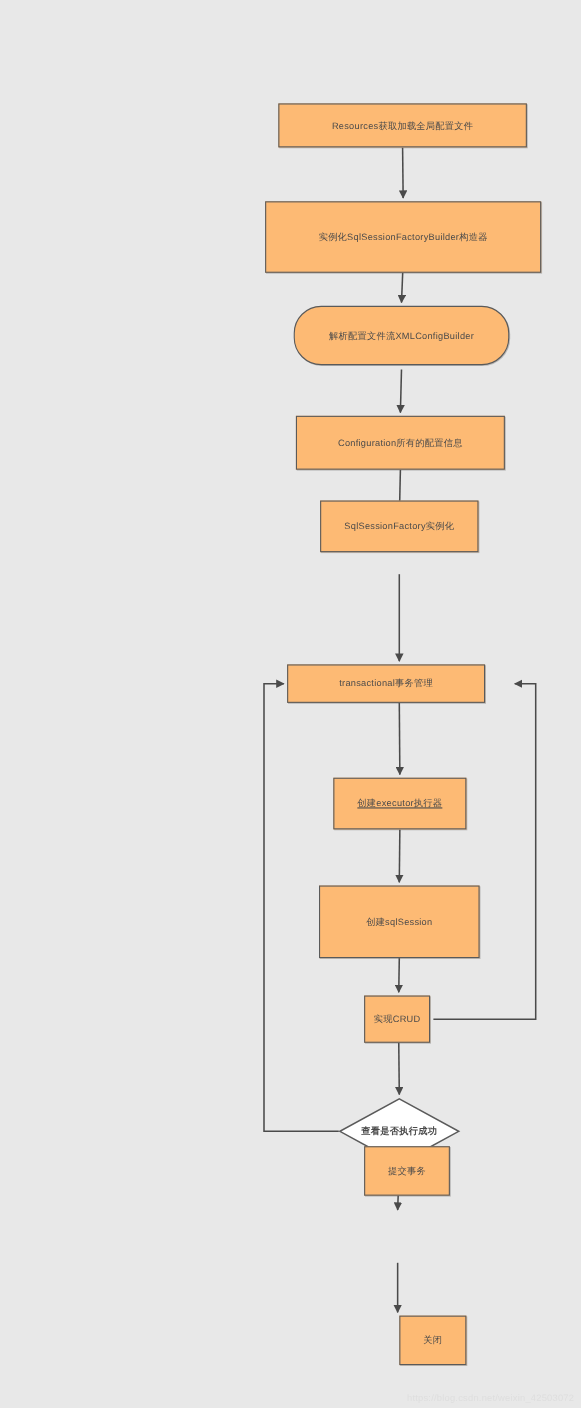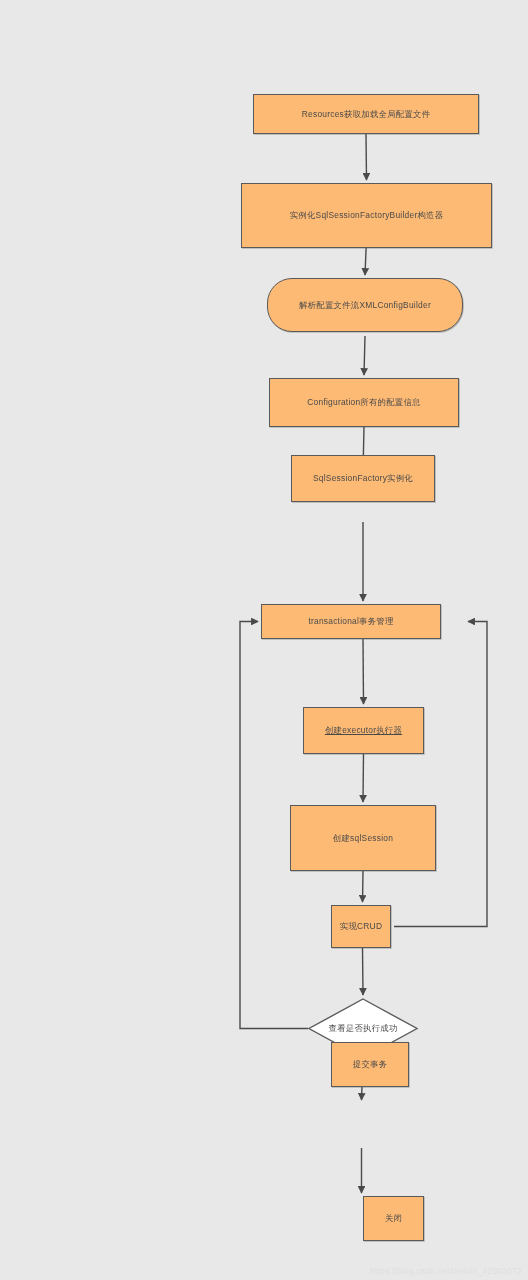--- a/index.html
+++ b/index.html
@@ -51,20 +51,21 @@
     top: 0;
     width: 100%;
     height: 100%;
     display: flex;
     align-items: center;
     justify-content: center;
     color: #4a4a4a;
     font-size: 8.4px;
     letter-spacing: 0.25px;
     pointer-events: none;
+    font-weight: bold;
   }
   .watermark {
     position: absolute;
     right: 6px;
     bottom: 4px;
     font-size: 8.5px;
     color: #dedede;
     letter-spacing: 0.2px;
     white-space: nowrap;
     user-select: none;

